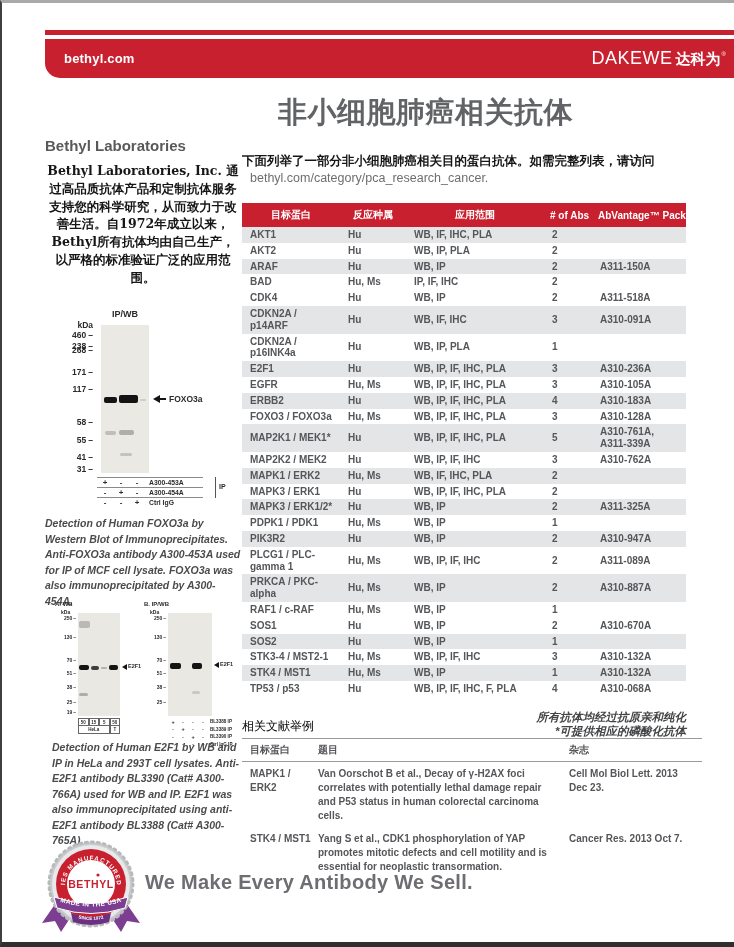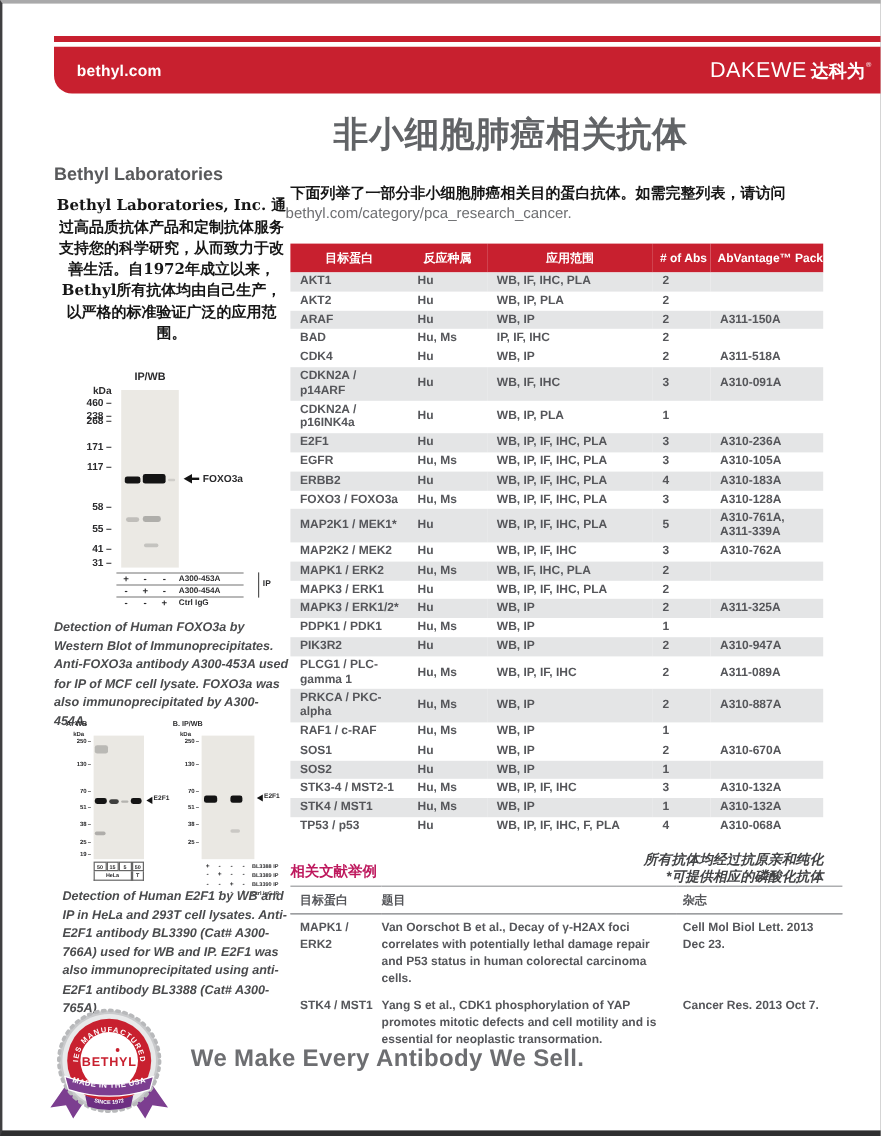--- a/index.html
+++ b/index.html
@@ -63,36 +63,36 @@
   .lane-nums { position:absolute; left:26px; top:117px; display:flex; }
   .lane-nums span { width:10.5px; height:8px; border:.5px solid #666; font-size:4.5px; text-align:center; line-height:7px; font-weight:700; }
   .lane-groups { position:absolute; left:26px; top:125px; display:flex; }
   .lane-groups span { height:8px; border:.5px solid #666; border-top:none; font-size:4.5px; text-align:center; line-height:7px; font-weight:700; }
   .legend-box { position:absolute; left:116px; top:117px; }
   .legend-box .lane-row { border-top:none; height:7.5px; }
   .legend-box .mark { width:10px; font-size:5.5px; }
   .legend-box .lane-label { width:36px; font-size:4.6px; padding-left:2px; }
   
   .seal { position:absolute; left:36px; top:834px; }
-  .tagline { position:absolute; left:157px; top:868px; font-size:20px; font-weight:700; color:#6d6e71; letter-spacing:.3px; }
+  .tagline { position:absolute; left:143px; top:868px; font-size:20px; font-weight:700; color:#6d6e71; letter-spacing:.3px; }
   
   .page-title { position:absolute; left:240px; top:90px; font-size:29px; font-weight:700; color:#616366; letter-spacing:.5px;margin-left:36px; }
   .intro1 { position:absolute; left:240px; top:150px; font-size:12.5px; font-weight:700; color:#161616; }
-  .intro2 { position:absolute; left:236px; top:168px; font-size:12.5px; color:#6d6e71; cursor:pointer; }
+  .intro2 { position:absolute; left:248px; top:168px; font-size:12.5px; color:#6d6e71; cursor:pointer; }
   .main-table { position:absolute; left:240px; top:200px; width:444px; border-collapse:collapse; table-layout:fixed; }
   .main-table th {
     background:#c8202f; color:#fff; font-size:10px; font-weight:700; height:24px; text-align:center; padding:0;
   }
   .main-table th:nth-child(4), .main-table th:nth-child(5) { text-align:left; padding-left:6px; }
   .main-table td {
     font-size:10px; font-weight:700; color:#55565a; padding:2px 6px 2px 8px; line-height:1.18; vertical-align:middle; height:15.5px;
   }
   .main-table tr.alt td { background:#e4e5e6; }
   .notes { position:absolute; left:440px; top:707px; width:244px; text-align:right; font-size:11.5px; font-style:italic; font-weight:700; color:#434446; line-height:1.25; }
-  .pubs-heading { position:absolute; left:240px; top:715px; font-size:12px; font-weight:700; color:#be185d; }
+  .pubs-heading { position:absolute; left:240px; top:715px; font-size:12px; font-weight:400; color:#000000; }
   .pubs-table { position:absolute; left:240px; top:735px; width:460px; border-collapse:collapse; table-layout:fixed; }
   .pubs-table th {
     font-size:10px; font-weight:600; color:#55565a; text-align:left; padding:4px 0 4px 8px;
     border-top:1px solid #9a9b9d; border-bottom:1px solid #9a9b9d;
   }
   .pubs-table td { font-size:10px; font-weight:600; color:#55565a; line-height:1.4; vertical-align:top; padding:5px 6px 4px 8px; }
   .pubs-table td:nth-child(2) { padding-left:0; }
   .pubs-table th:nth-child(2) { padding-left:0; }
   .pubs-table td:nth-child(3), .pubs-table th:nth-child(3) { padding-left:5px; }
 </style>

